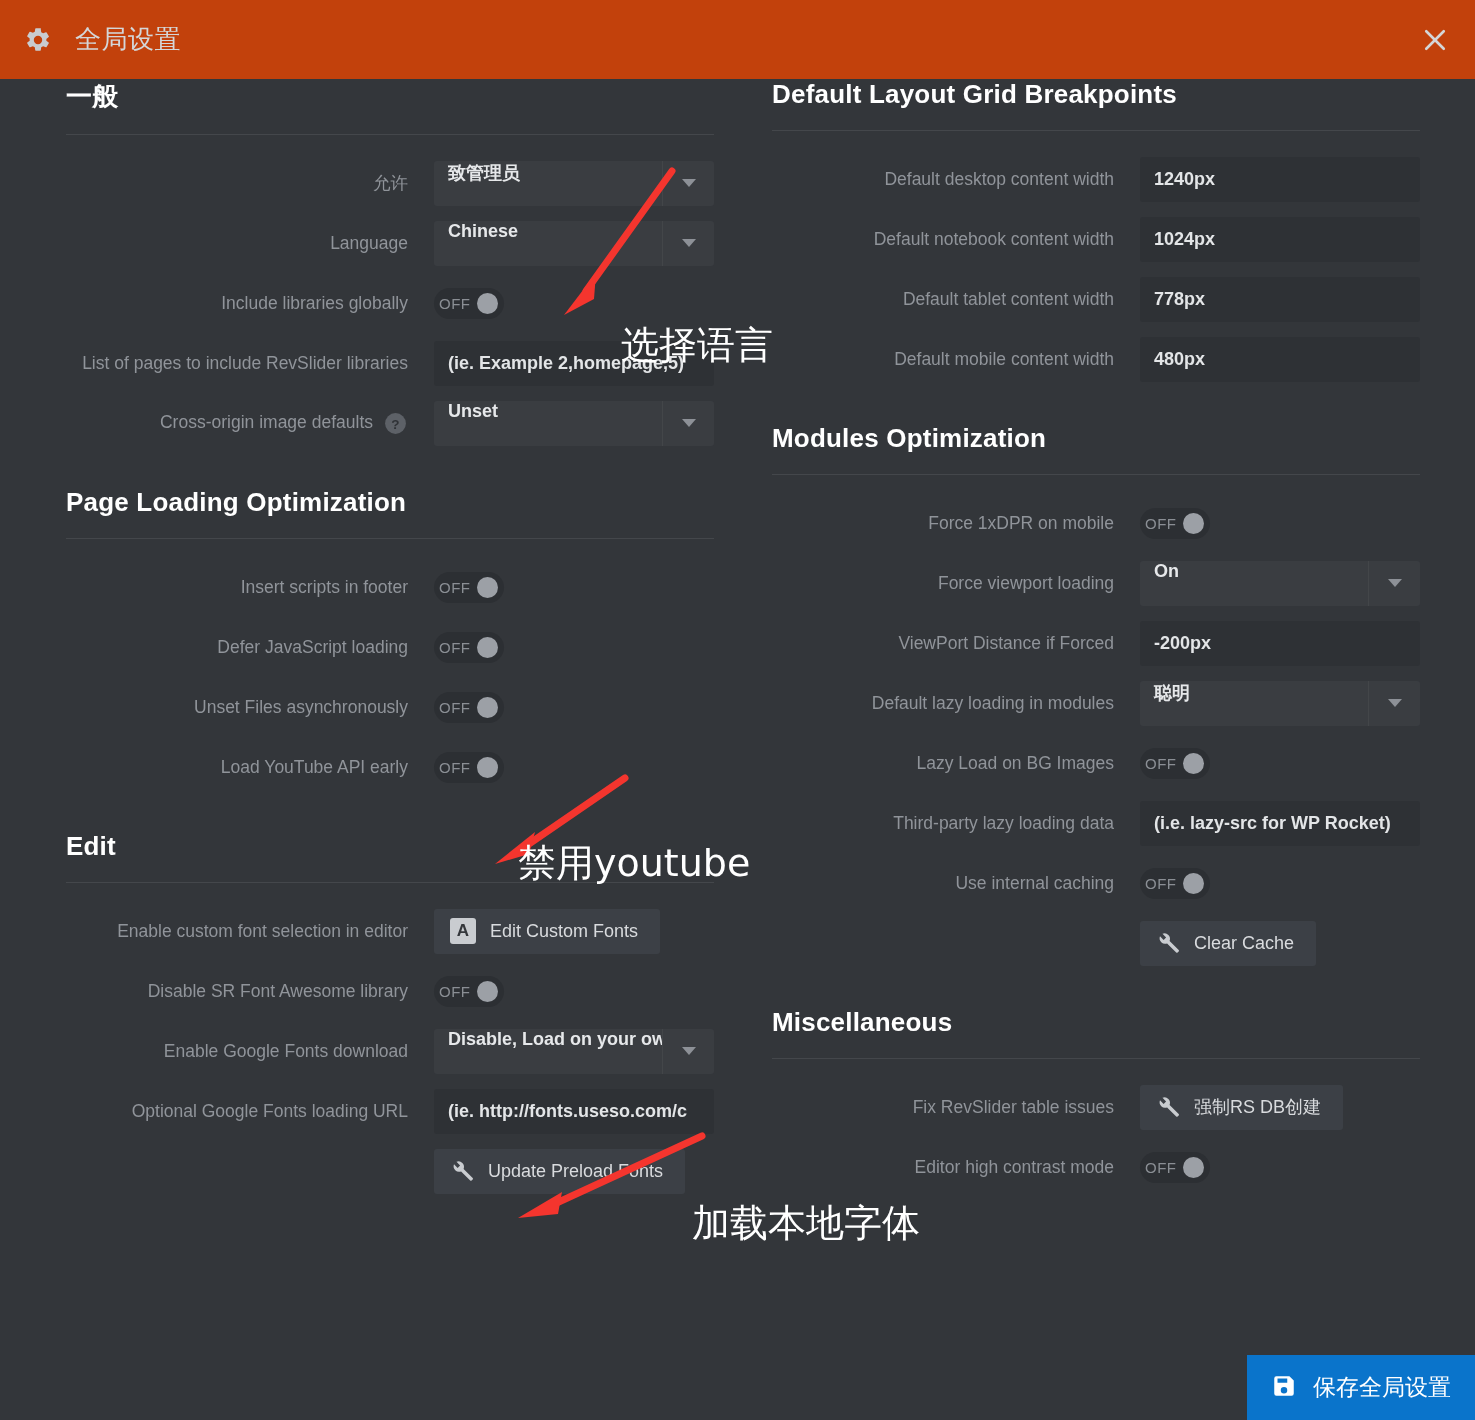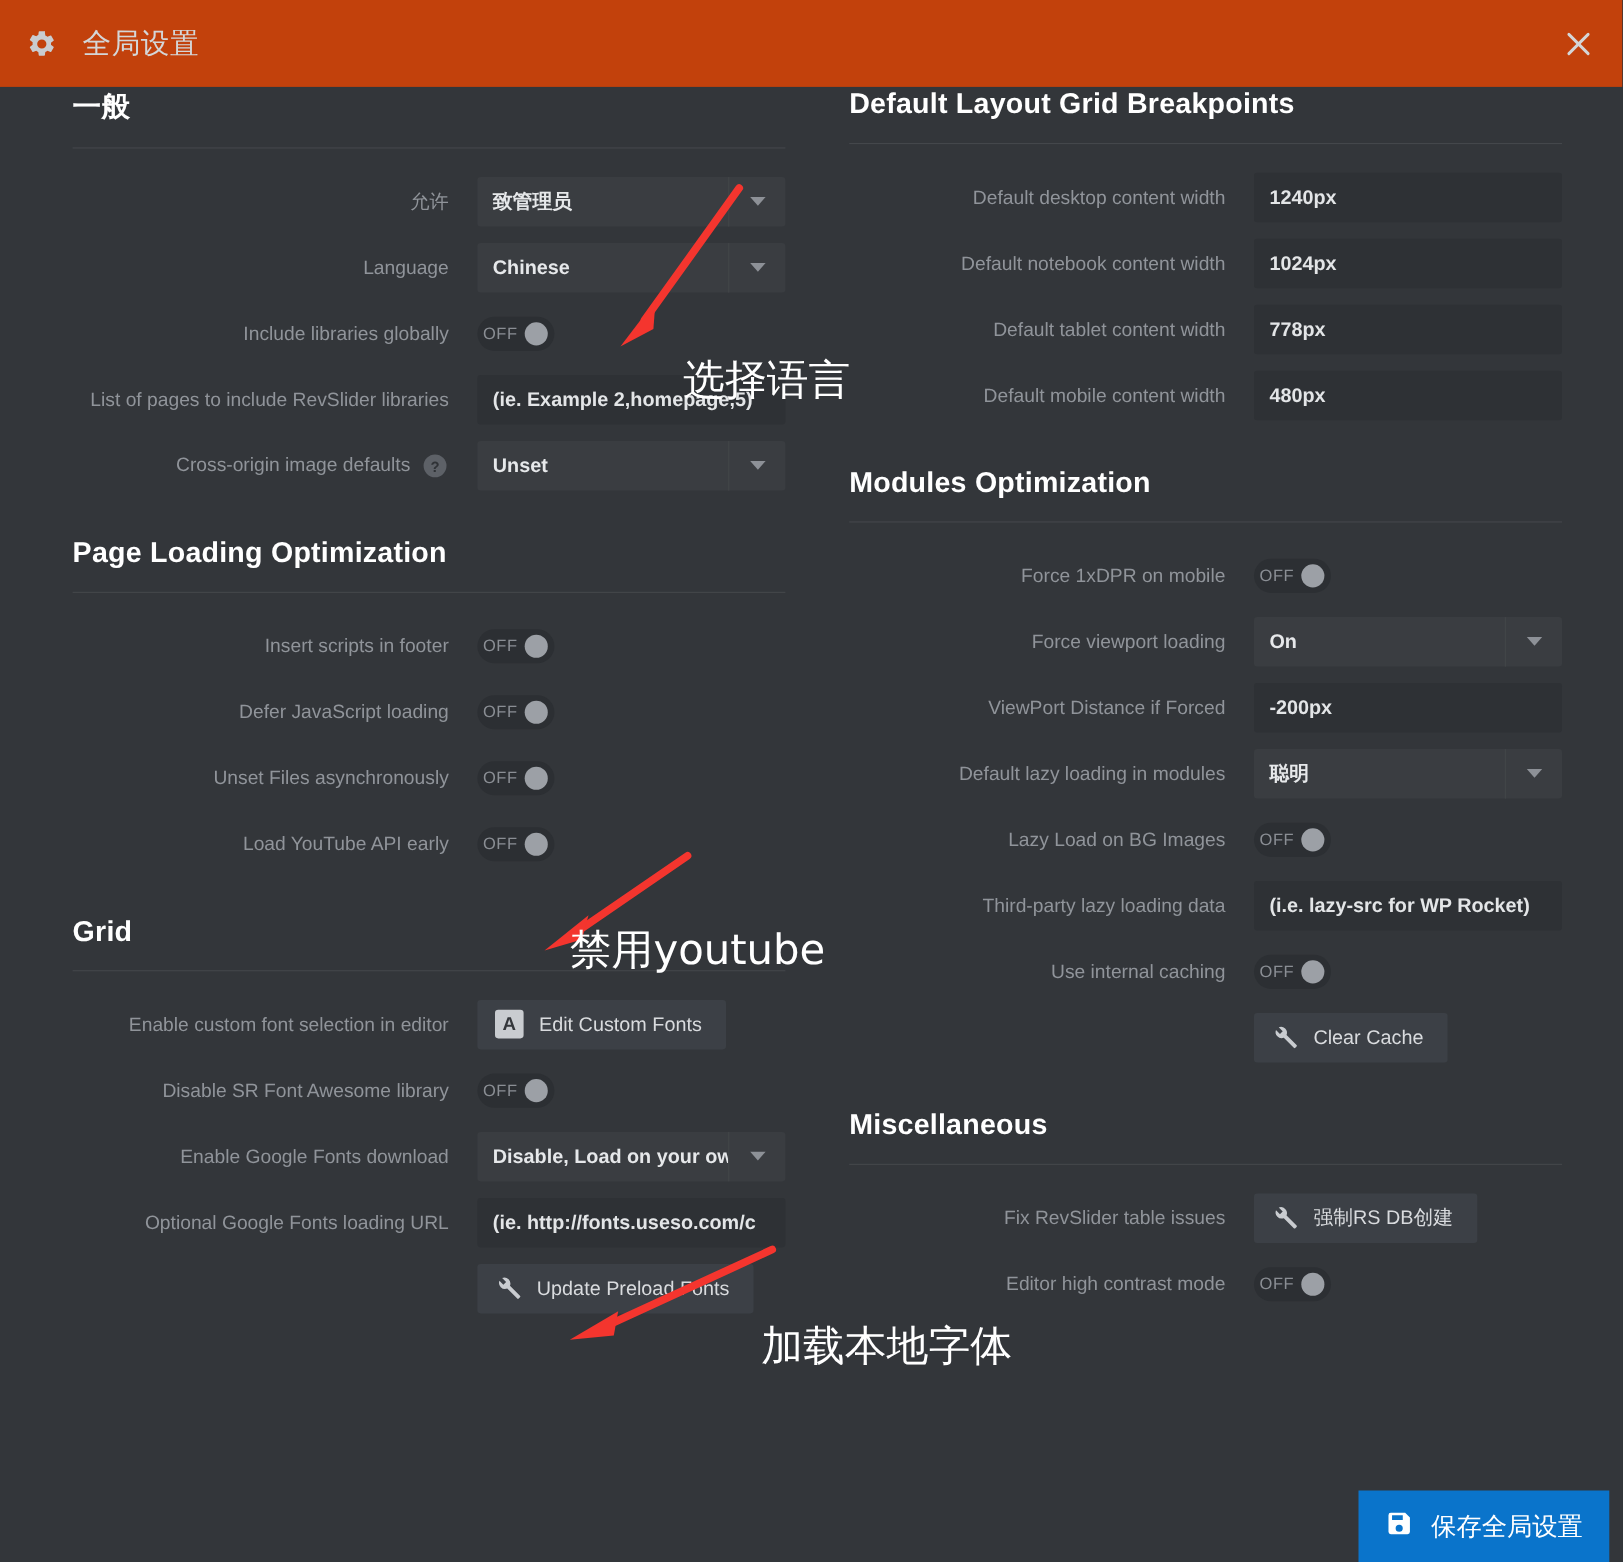--- a/index.html
+++ b/index.html
@@ -54,21 +54,21 @@
 
   
   .field {
     width: 280px; height: 45px; background: #2e3135;
     border-radius: 3px; display: flex; align-items: center;
     padding: 0 14px; color: #e3e5e7; font-size: 18px; font-weight: bold;
     border: none; outline: none; overflow: hidden; white-space: nowrap;
   }
   .select {
     width: 280px; height: 45px; background: #3a3d41;
-    border-radius: 3px; display: flex; align-items: center;
+    border-radius: 3px; display: flex; align-items: flex-start;
     position: relative; cursor: pointer;
   }
   .select .val {
     flex: 1; padding: 0 14px; color: #e6e8ea; font-size: 18px; font-weight: bold;
     white-space: nowrap; overflow: hidden;
   }
   .select .arrow-box {
     width: 52px; height: 45px; display: flex; align-items: center; justify-content: center;
     border-left: 1px solid #434649;
   }
@@ -90,21 +90,21 @@
   }
   .btn .bico { margin-right: 14px; display:flex; align-items:center; }
   .btn-a {
     width: 26px; height: 26px; background: #c9ccd0; border-radius: 3px;
     color: #34373b; font-size: 17px; font-weight: bold;
     display: flex; align-items: center; justify-content: center;
   }
 
   
   .savebar {
-    position: absolute; right: 12px; bottom: 0; width: 228px; height: 65px;
+    position: absolute; right: 0; bottom: 0; width: 228px; height: 65px;
     background: #0a74cb; display: flex; align-items: center; justify-content: center;
     cursor: pointer;
   }
   .savebar .slabel { color: #fff; font-size: 23px; margin-left: 16px; }
 
   
   .anno {
     position: absolute; color: #ffffff; font-size: 38px; white-space: nowrap;
     font-family: "DejaVu Sans", "Liberation Sans", sans-serif; pointer-events: none;
   }
@@ -226,21 +226,21 @@
           <div class="label">Load YouTube API early</div>
           <div class="ctrl">
             <div class="toggle">
               <span class="txt">OFF</span>
               <span class="knob"></span>
             </div>
           </div>
         </div>
       </div>
       <div class="sec-head">
-        <div class="sec-title">Grid</div>
+        <div class="sec-title">Edit</div>
         <div class="sec-rule"></div>
       </div>
       <div style="padding-top: 18px; padding-bottom: 34px;">
         <div class="row">
           <div class="label">Enable custom font selection in editor</div>
           <div class="ctrl">
             <div class="btn">
               <span class="bico">
                 <span class="btn-a">A</span>
               </span>

